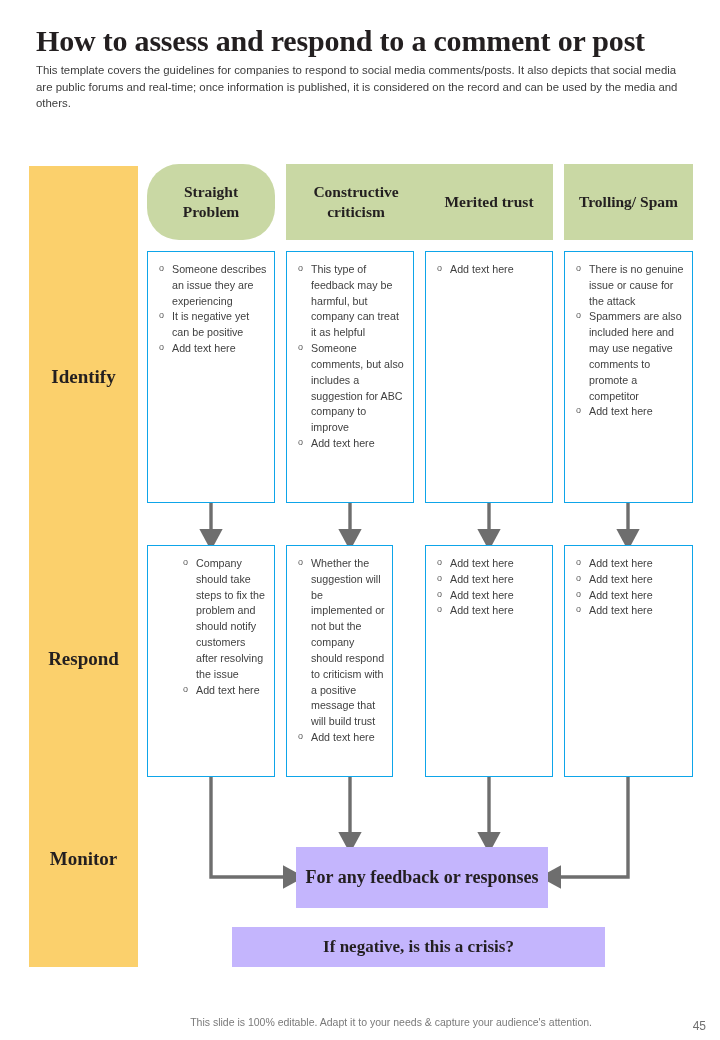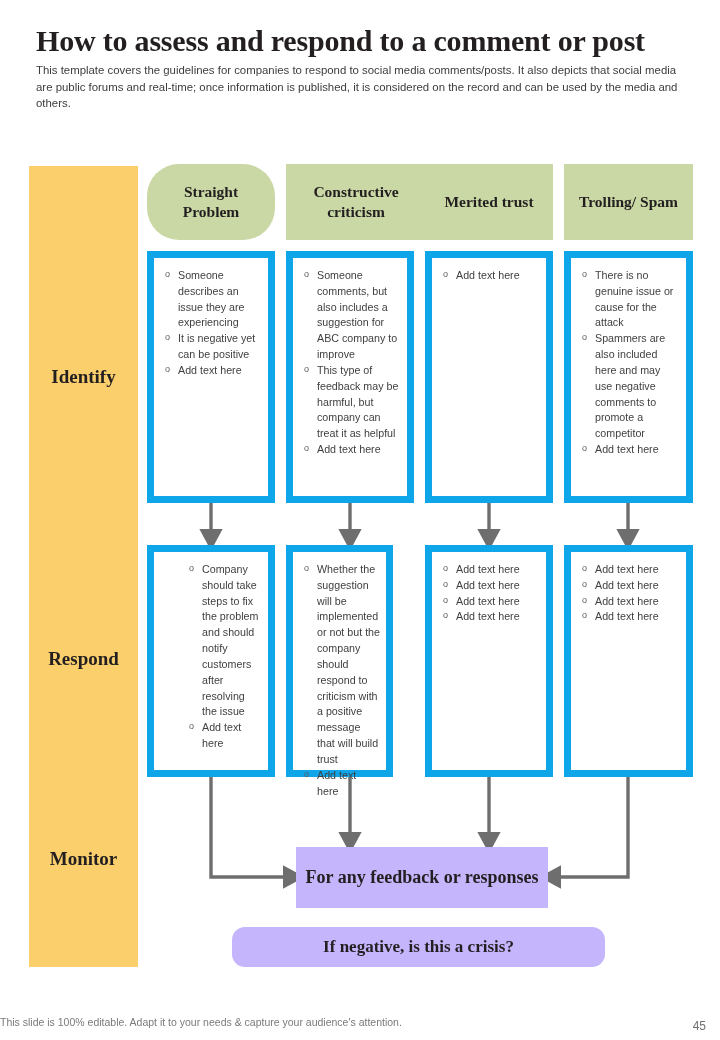--- a/index.html
+++ b/index.html
@@ -81,21 +81,21 @@
     font-size: 15.5px;
     line-height: 1.32;
     color: #231f20;
     box-sizing: border-box;
     padding: 0 10px;
   }
 
   
   .cell {
     position: absolute;
-    border: 7px solid #0ea5e9;
+    border: 1px solid #0ea5e9;
     background: #ffffff;
     box-sizing: border-box;
     padding: 10px 6px 8px 4px;
   }
   .cell-r1 { top: 251px; height: 252px; }
   .cell-r2 { top: 545px; height: 232px; }
 
   .cell ul {
     list-style: none;
     margin: 0;
@@ -145,30 +145,29 @@
     height: 61px;
     font-size: 18px;
     line-height: 1.3;
   }
   #crisis-box {
     left: 232px;
     top: 927px;
     width: 373px;
     height: 40px;
     font-size: 17px;
-    border-radius: 13px;
   }
 
   
   #footer-note {
     position: absolute;
-    left: 0;
+    left: 12px;
     top: 1016px;
     width: 580px;
-    text-align: left;
+    text-align: right;
     font-family: "Liberation Sans", sans-serif;
     font-size: 10.5px;
     color: #7a7a7a;
   }
   #page-number {
     position: absolute;
     right: 14px;
     top: 1019px;
     font-family: "Liberation Sans", sans-serif;
     font-size: 12px;
@@ -198,22 +197,22 @@
 
   <div class="cell cell-r1" style="left:147px; width:128px;">
     <ul>
       <li>Someone describes an issue they are experiencing</li>
       <li>It is negative yet can be positive</li>
       <li>Add text here</li>
     </ul>
   </div>
   <div class="cell cell-r1" style="left:286px; width:128px;">
     <ul>
+      <li>This type of feedback may be harmful, but company can treat it as helpful</li>
       <li>Someone comments, but also includes a suggestion for ABC company to improve</li>
-      <li>This type of feedback may be harmful, but company can treat it as helpful</li>
       <li>Add text here</li>
     </ul>
   </div>
   <div class="cell cell-r1" style="left:425px; width:128px;">
     <ul>
       <li>Add text here</li>
     </ul>
   </div>
   <div class="cell cell-r1" style="left:564px; width:129px;">
     <ul>

